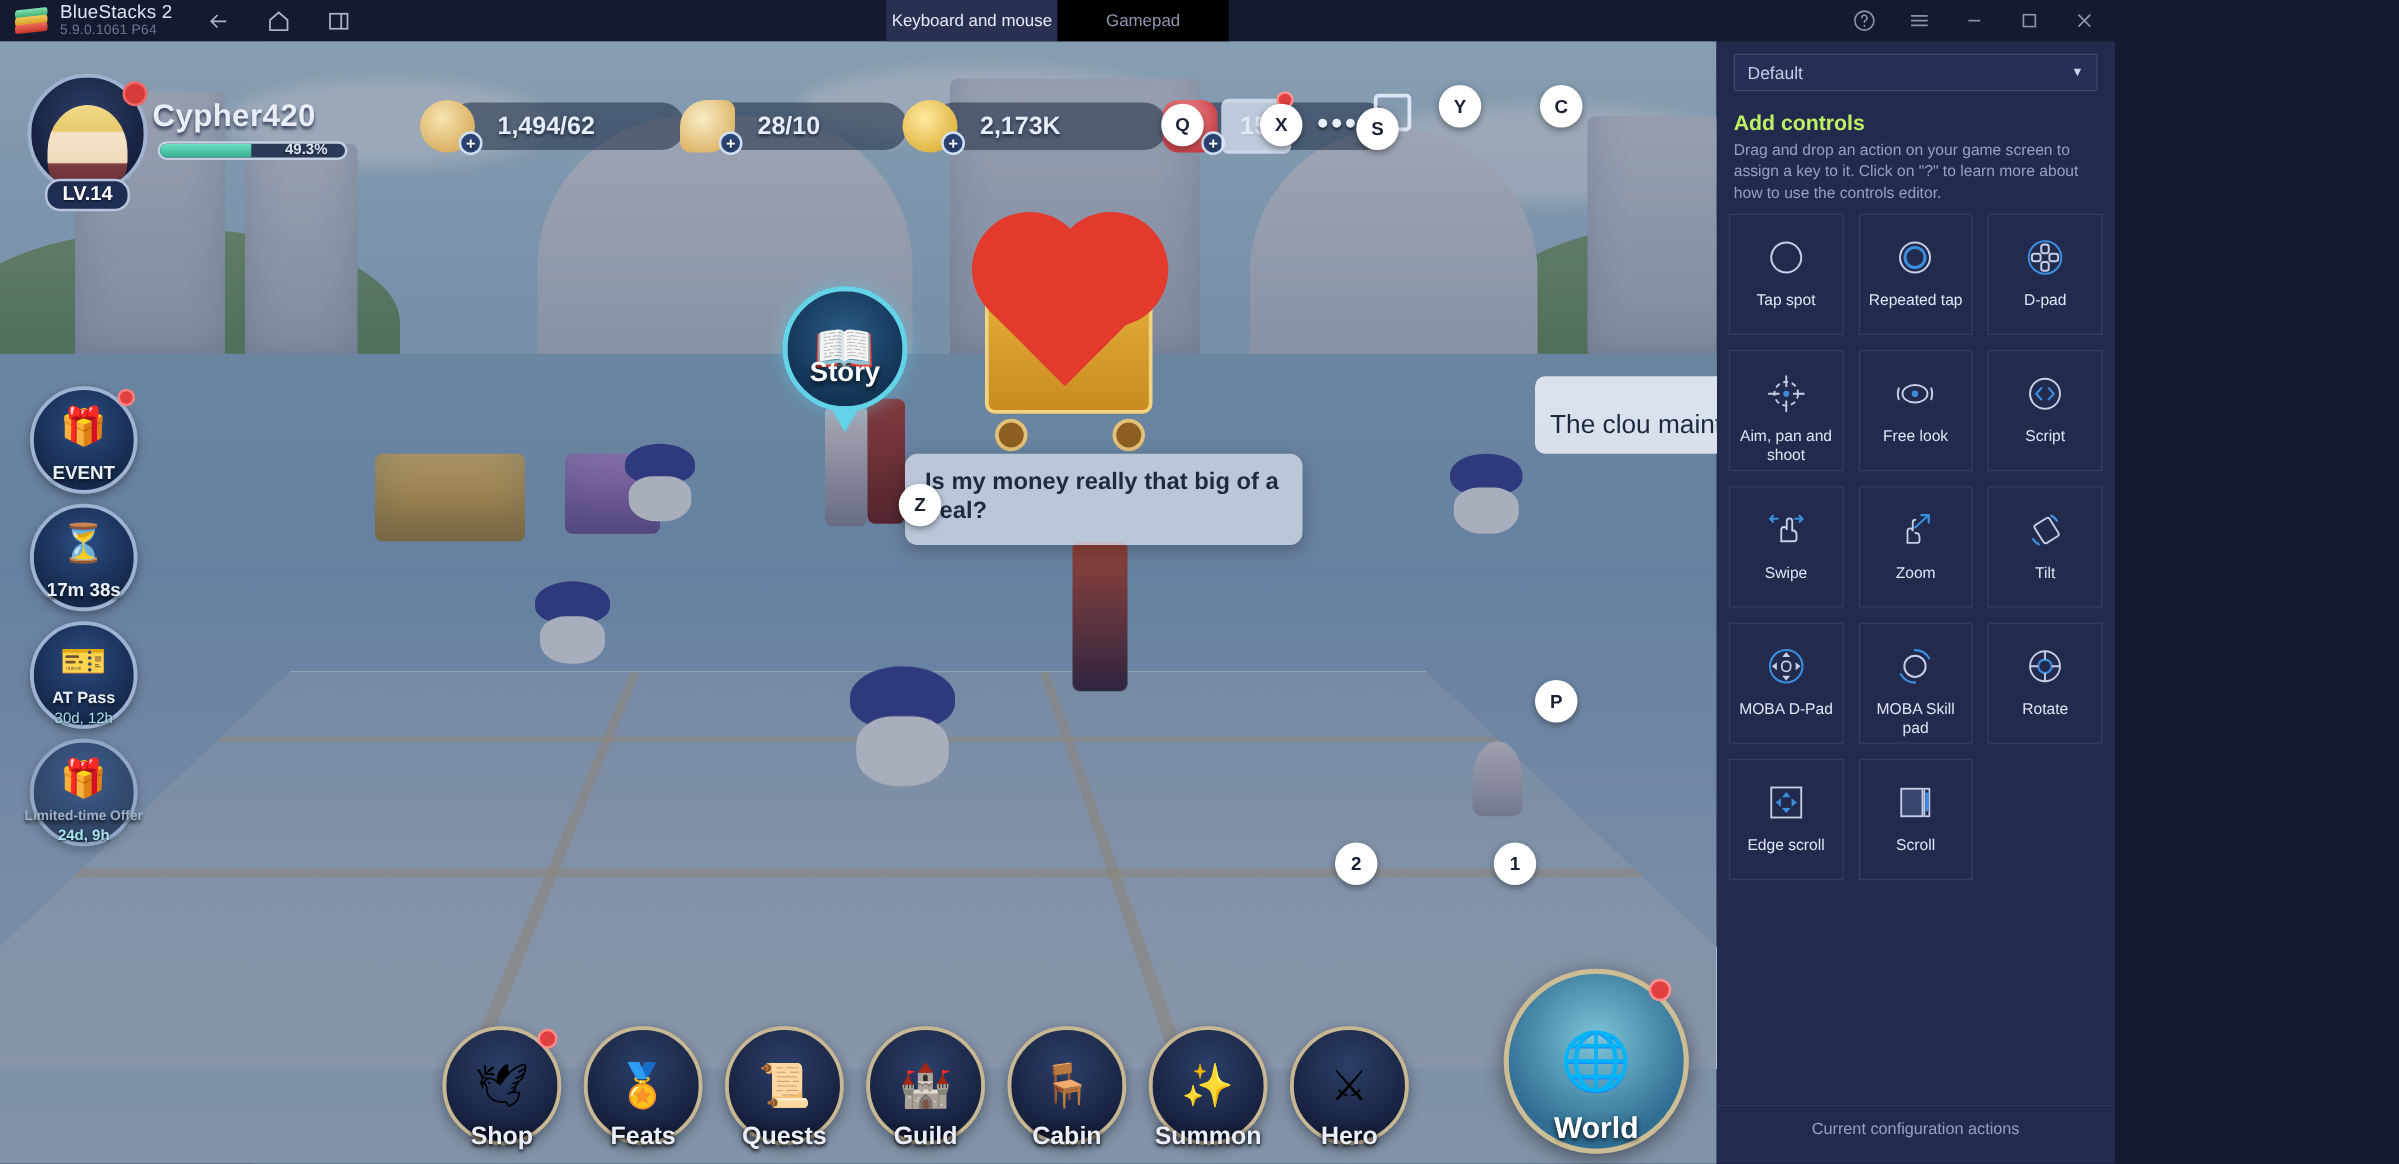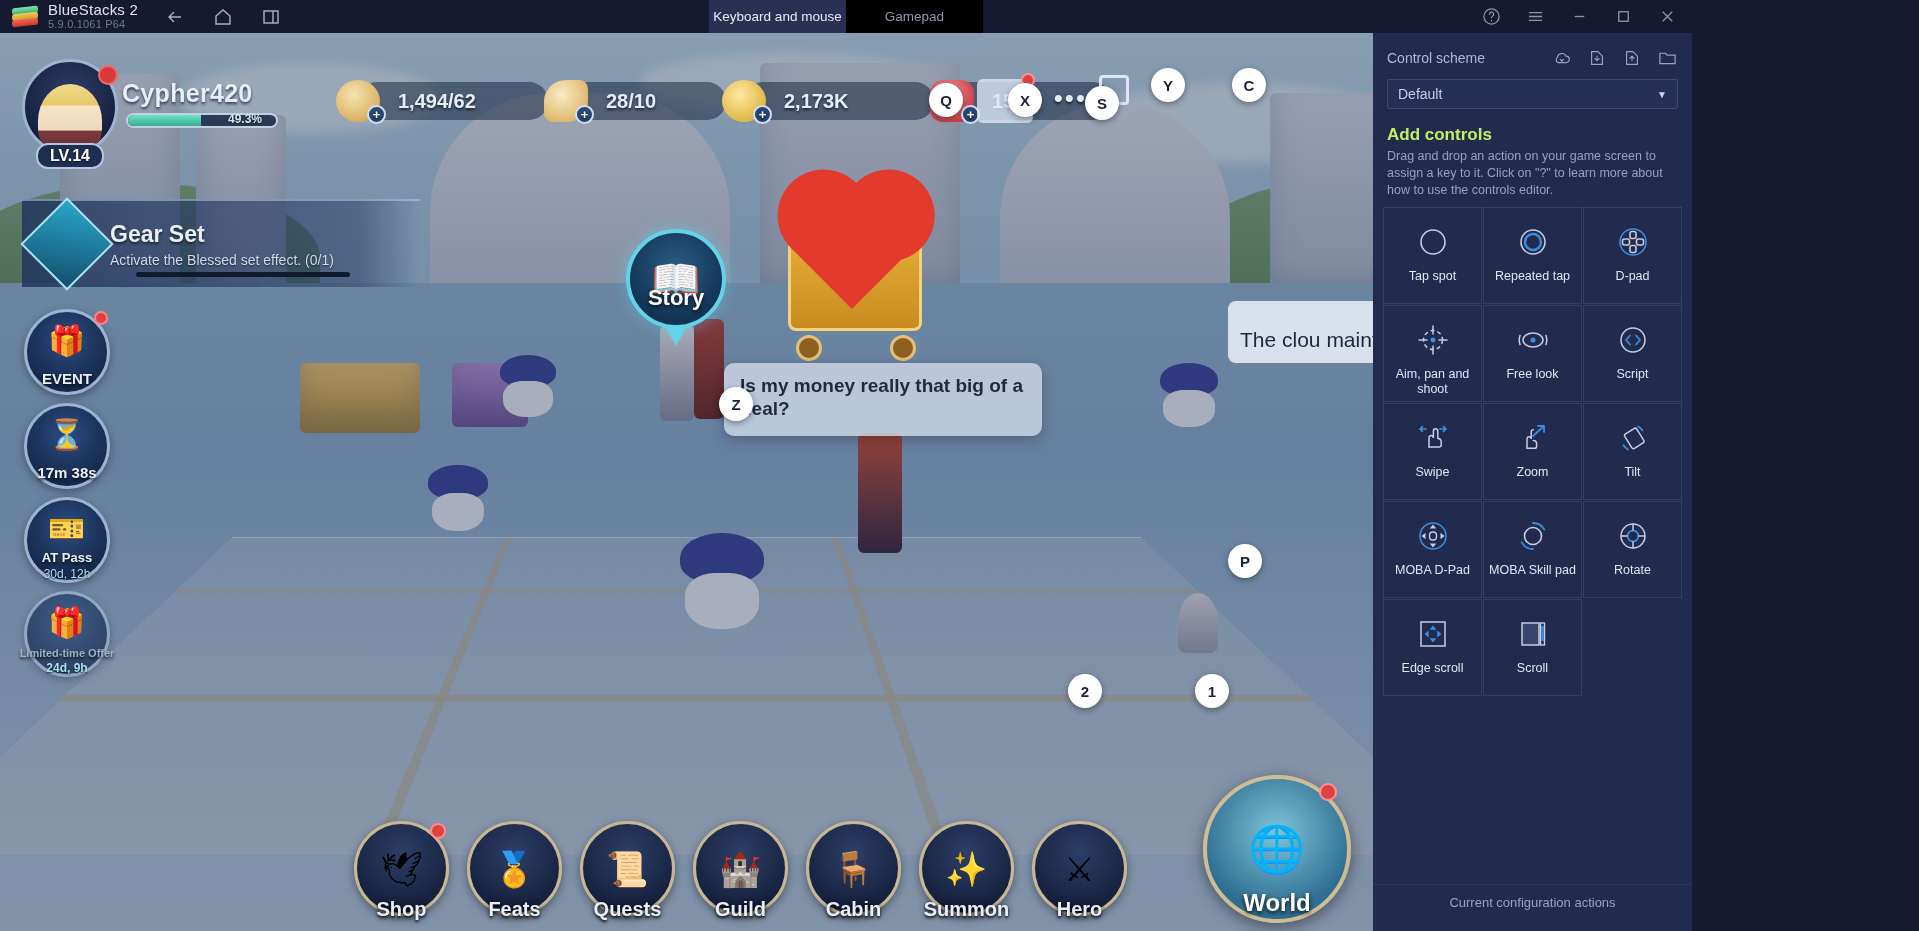--- a/index.html
+++ b/index.html
@@ -282,21 +282,21 @@
     border: 1px solid #3e4870; background: #262f56; border-radius: 2px;
     display: flex; align-items: center; padding: 0 10px;
     font-size: 14px; color: #c5cde5; cursor: pointer;
   }
   .select .caret { margin-left: auto; font-size: 10px; color: #cdd5ea; }
 
   .add-head { padding: 16px 14px 0 14px; }
   .add-title { font-size: 17px; font-weight: bold; color: #bef264; }
   .add-desc { font-size: 12.5px; line-height: 1.35; color: #96a1c1; margin-top: 3px; }
 
-  .grid { padding: 8px 10px 0 10px; display: grid; grid-template-columns: repeat(3, 1fr); gap: 1px; }
+  .grid { padding: 8px 10px 0 10px; display: grid; grid-template-columns: repeat(3, 1fr); gap: 12px; }
   .cell {
     height: 97px; border: 1px solid #333d66; background: #222a4d;
     display: flex; flex-direction: column; align-items: center; justify-content: flex-start;
     padding-top: 14px; cursor: pointer;
   }
   .cell .ico { width: 40px; height: 40px; display: flex; align-items: center; justify-content: center; }
   .cell .clbl { margin-top: 7px; font-size: 12.5px; color: #dfe5f4; text-align: center; line-height: 1.22; padding: 0 4px; }
 
   .panel-foot { margin-top: auto; border-top: 1px solid #2e3760; padding: 10px 10px 12px 10px; }
   .foot-lbl { text-align: center; font-size: 13px; color: #97a2c1; margin-bottom: 9px; }
@@ -468,28 +468,20 @@
           <span>2,173K</span>
         </div>
         <div class="curbar" style="left:952px;width:160px;">
           <div class="curicon">
             <div class="disc" style="background:radial-gradient(circle at 40% 35%,#ff9a9a,#b5202c);border-radius:30%;"></div>
             <div class="plusmark">+</div>
           </div>
           <span>150</span>
         </div>
 
-        <div class="gearset">
-          <div class="gicon"></div>
-          <div>
-            <div class="gs-t">Gear Set</div>
-            <div class="gs-s">Activate the Blessed set effect. (0/1)</div>
-          </div>
-          <div class="gs-bar"></div>
-        </div>
 
         <div class="sidebtns">
           <div class="sidebtn">
             <div class="circ"></div>
               <div class="emoji">🎁</div>
             <div class="lbl">EVENT</div>
             <div class="dot"></div>
           </div>
           <div class="sidebtn">
             <div class="circ"></div>
@@ -594,48 +586,20 @@
               </svg>
           </div>
           <div class="tb-ico">
             <svg width="19" height="19" viewBox="0 0 20 20" stroke="#c2cbe4" stroke-width="1.4">
                 <path d="M4 4l12 12M16 4L4 16"></path>
               </svg>
           </div>
         </div>
       </div>
 
-      <div class="scheme-row">
-        <div class="scheme-lbl">Control scheme</div>
-        <div class="scheme-icons">
-          <div class="tb-ico">
-            <svg width="20" height="18" viewBox="0 0 22 18" fill="none" stroke="#aeb8d4" stroke-width="1.3">
-                <path d="M6.5 14h9a3.5 3.5 0 000-7 5 5 0 00-9.5 1.3A3.4 3.4 0 006.5 14z"></path>
-                <path d="M9 10.5l1.8 1.8 1.8-1.8" stroke-linecap="round" stroke-linejoin="round"></path>
-              </svg>
-          </div>
-          <div class="tb-ico">
-            <svg width="18" height="18" viewBox="0 0 20 20" fill="none" stroke="#aeb8d4" stroke-width="1.3">
-                <path d="M4 3h7l5 5v9H4z"></path>
-                <path d="M10 8v5M7.6 10.6L10 13l2.4-2.4" stroke-linecap="round" stroke-linejoin="round"></path>
-              </svg>
-          </div>
-          <div class="tb-ico">
-            <svg width="18" height="18" viewBox="0 0 20 20" fill="none" stroke="#aeb8d4" stroke-width="1.3">
-                <path d="M4 3h7l5 5v9H4z"></path>
-                <path d="M10 13V8M7.6 10.4L10 8l2.4 2.4" stroke-linecap="round" stroke-linejoin="round"></path>
-              </svg>
-          </div>
-          <div class="tb-ico">
-            <svg width="19" height="18" viewBox="0 0 20 18" fill="none" stroke="#aeb8d4" stroke-width="1.3">
-                <path d="M2 4h6l1.6 2H18v9H2z"></path>
-              </svg>
-          </div>
-        </div>
-      </div>
 
       <div class="select">
         <span>Default</span>
         <span class="caret">▼</span>
       </div>
 
       <div class="add-head">
         <div class="add-title">Add controls</div>
         <div class="add-desc">Drag and drop an action on your game screen to assign a key to it. Click on "?" to learn more about how to use the controls editor.</div>
       </div>

